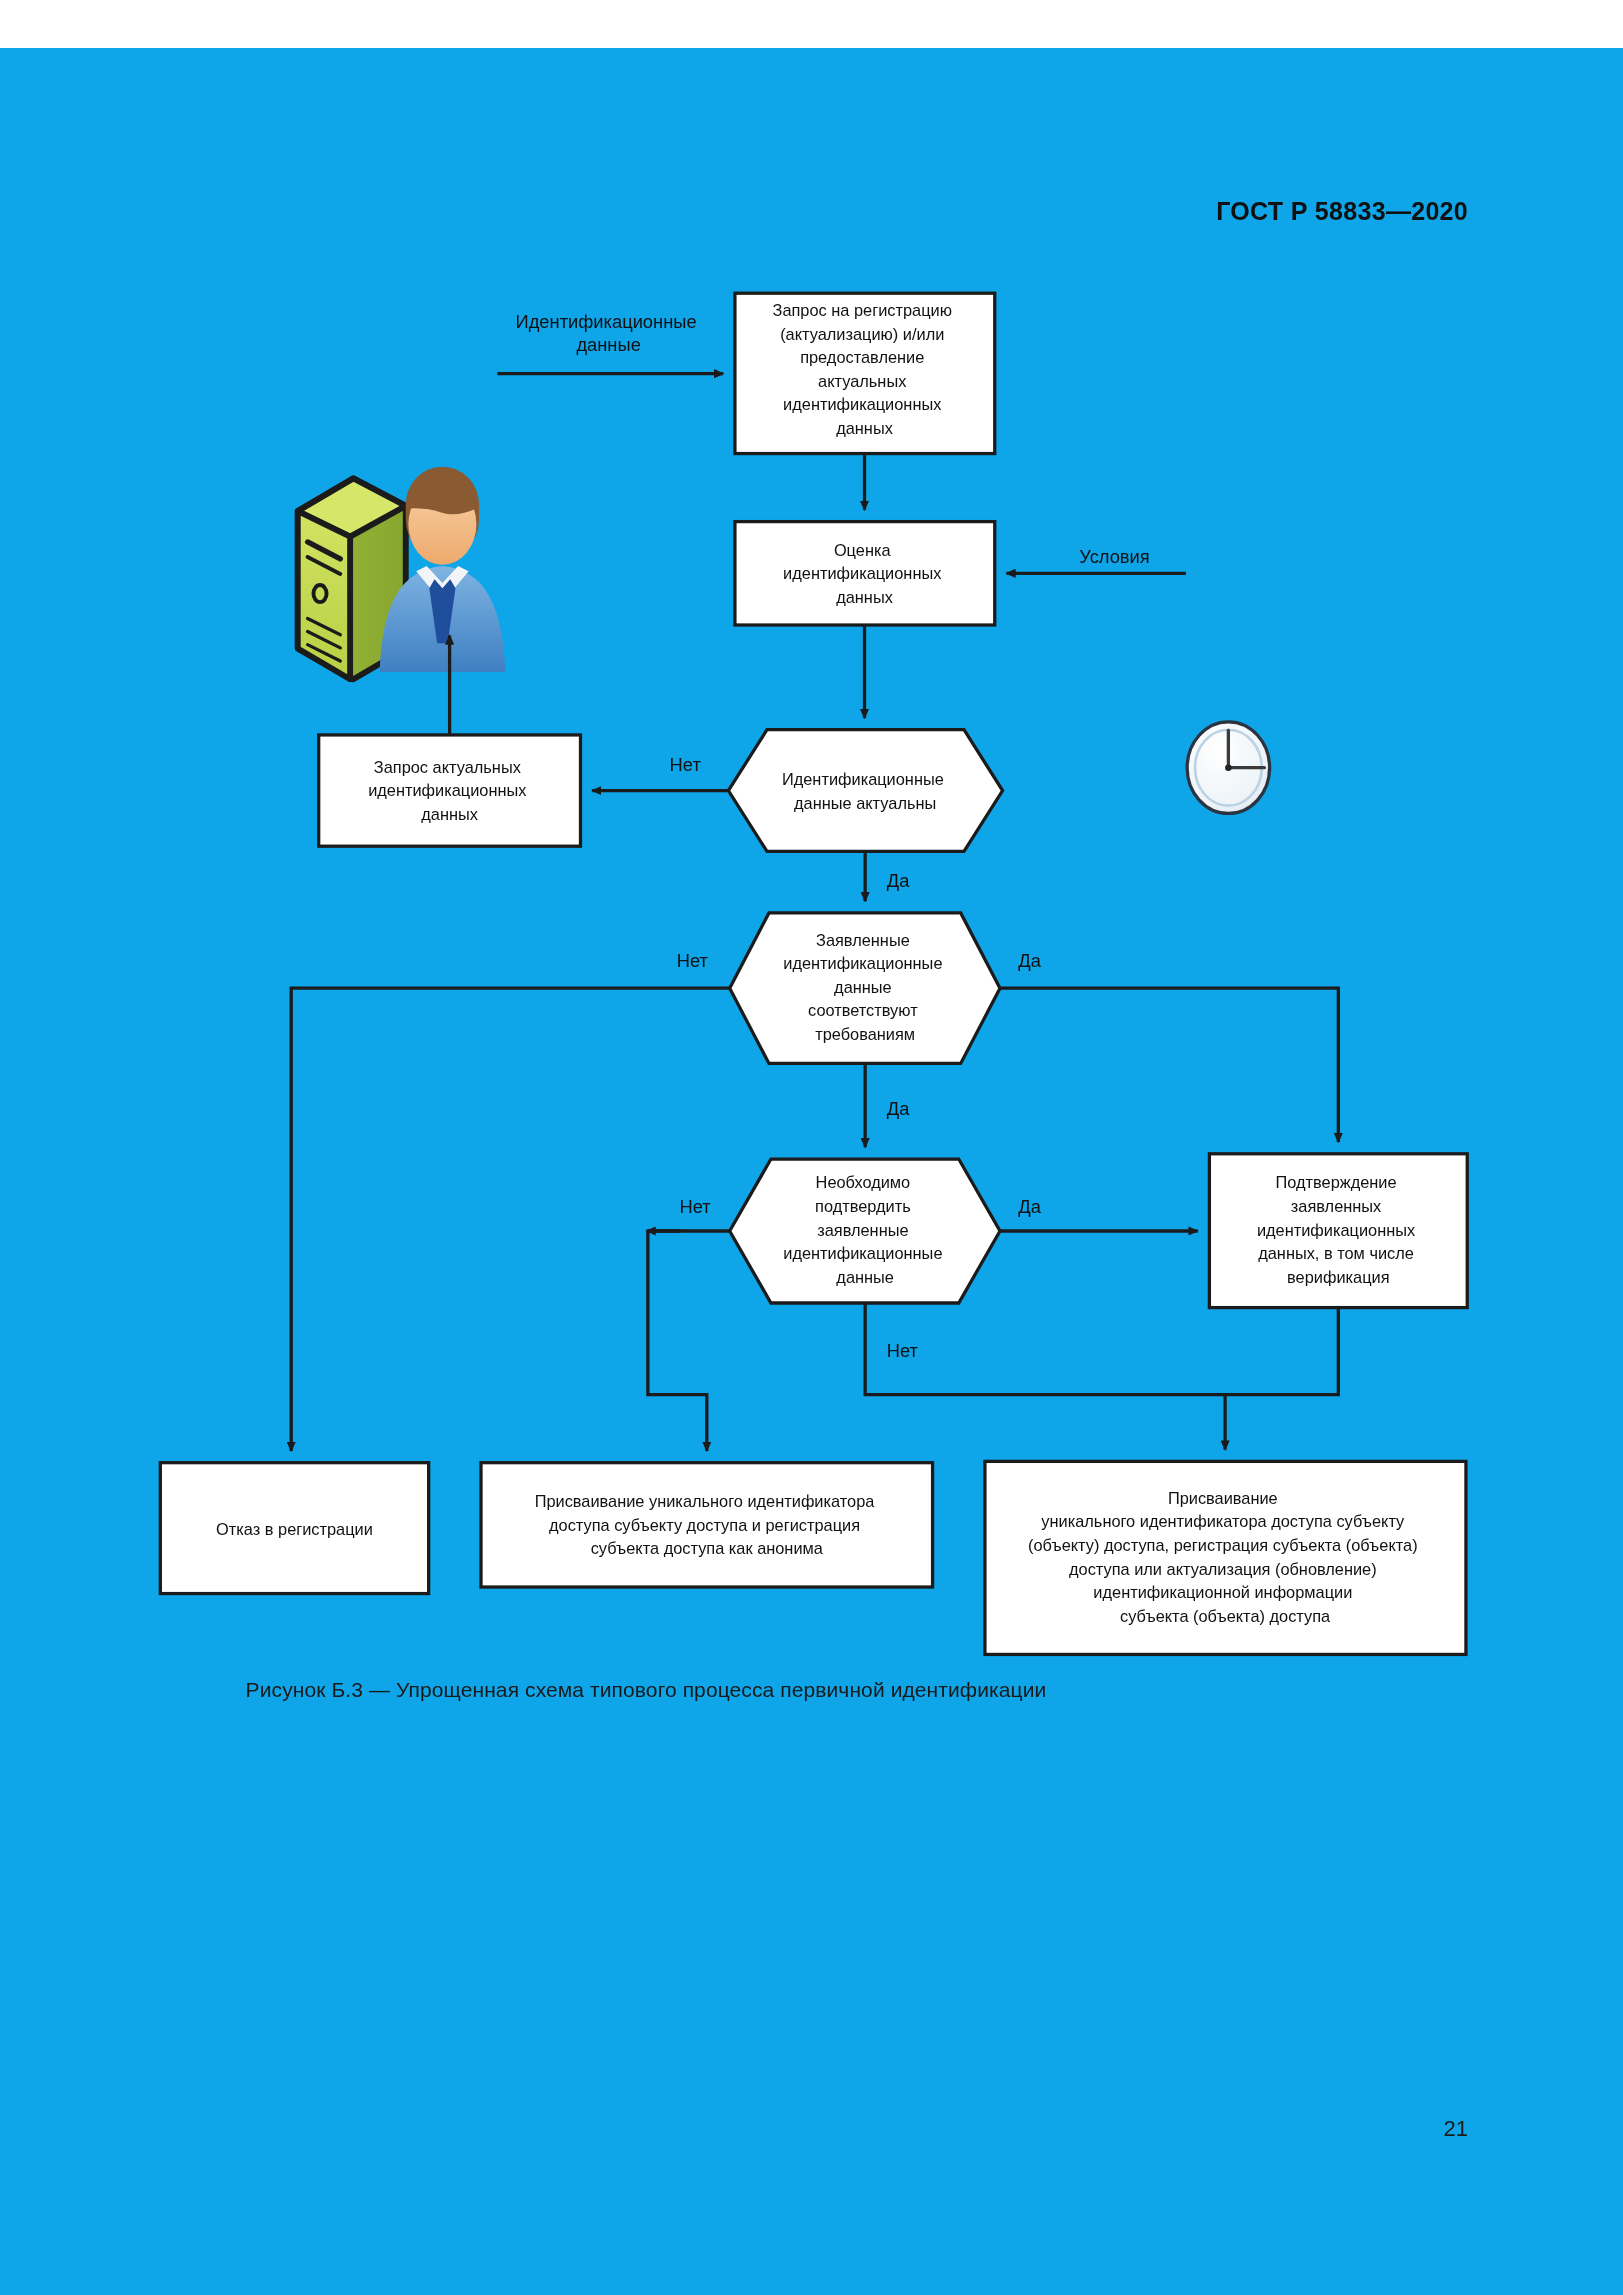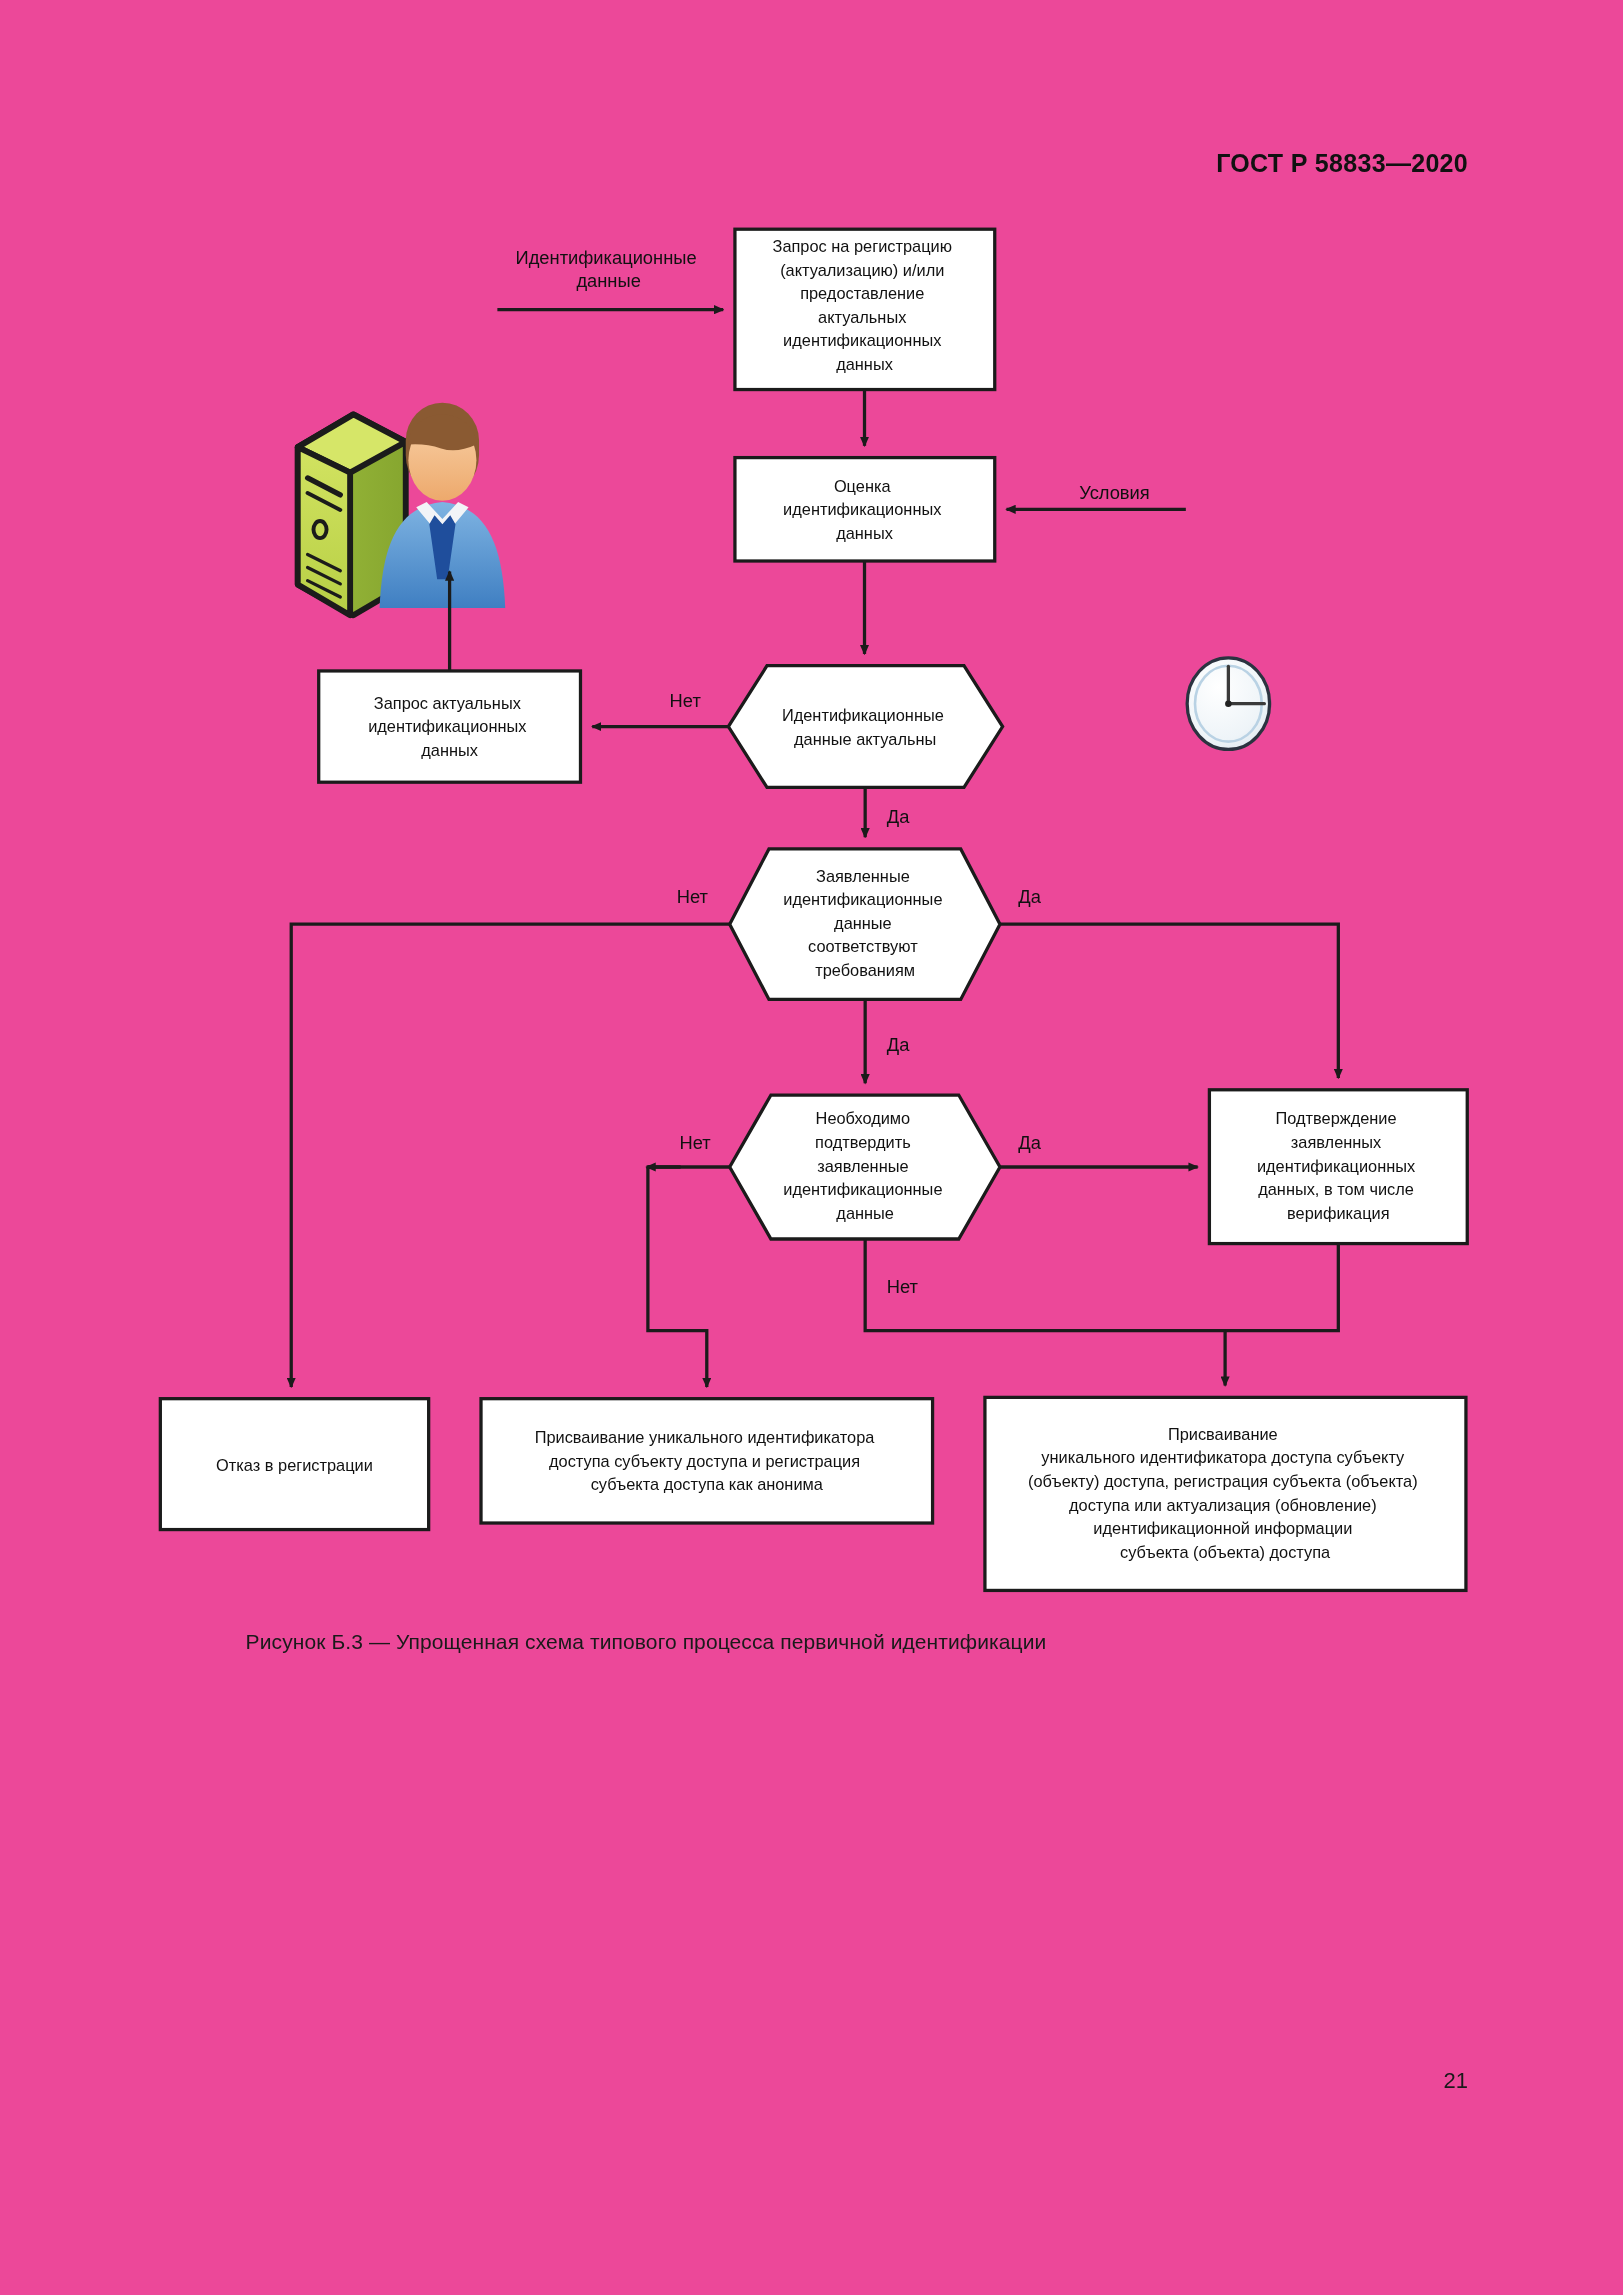--- a/index.html
+++ b/index.html
@@ -12,38 +12,39 @@
     width: 1623px;
     height: 2295px;
     position: relative;
     font-family: "Liberation Sans", "DejaVu Sans", sans-serif;
     color: #1a1a1a;
     overflow: hidden;
   }
   .page {
     position: absolute;
     inset: 0;
-    background: #ec4899;
+    background: #0ea5e9;
+    margin-top: 48px;
   }
   
   .doc-header {
     position: absolute;
     top: 149px;
     right: 155px;
     font-size: 25px;
     font-weight: 700;
     letter-spacing: 0.3px;
     white-space: nowrap;
     color: #111111;
   }
   
   .figure {
     position: absolute;
     left: 0;
-    top: 180px;
+    top: 196px;
     width: 1324px;
     height: 1440px;
   }
   .figure svg {
     display: block;
   }
   
   .figure-caption {
     position: absolute;
     top: 1630px;

